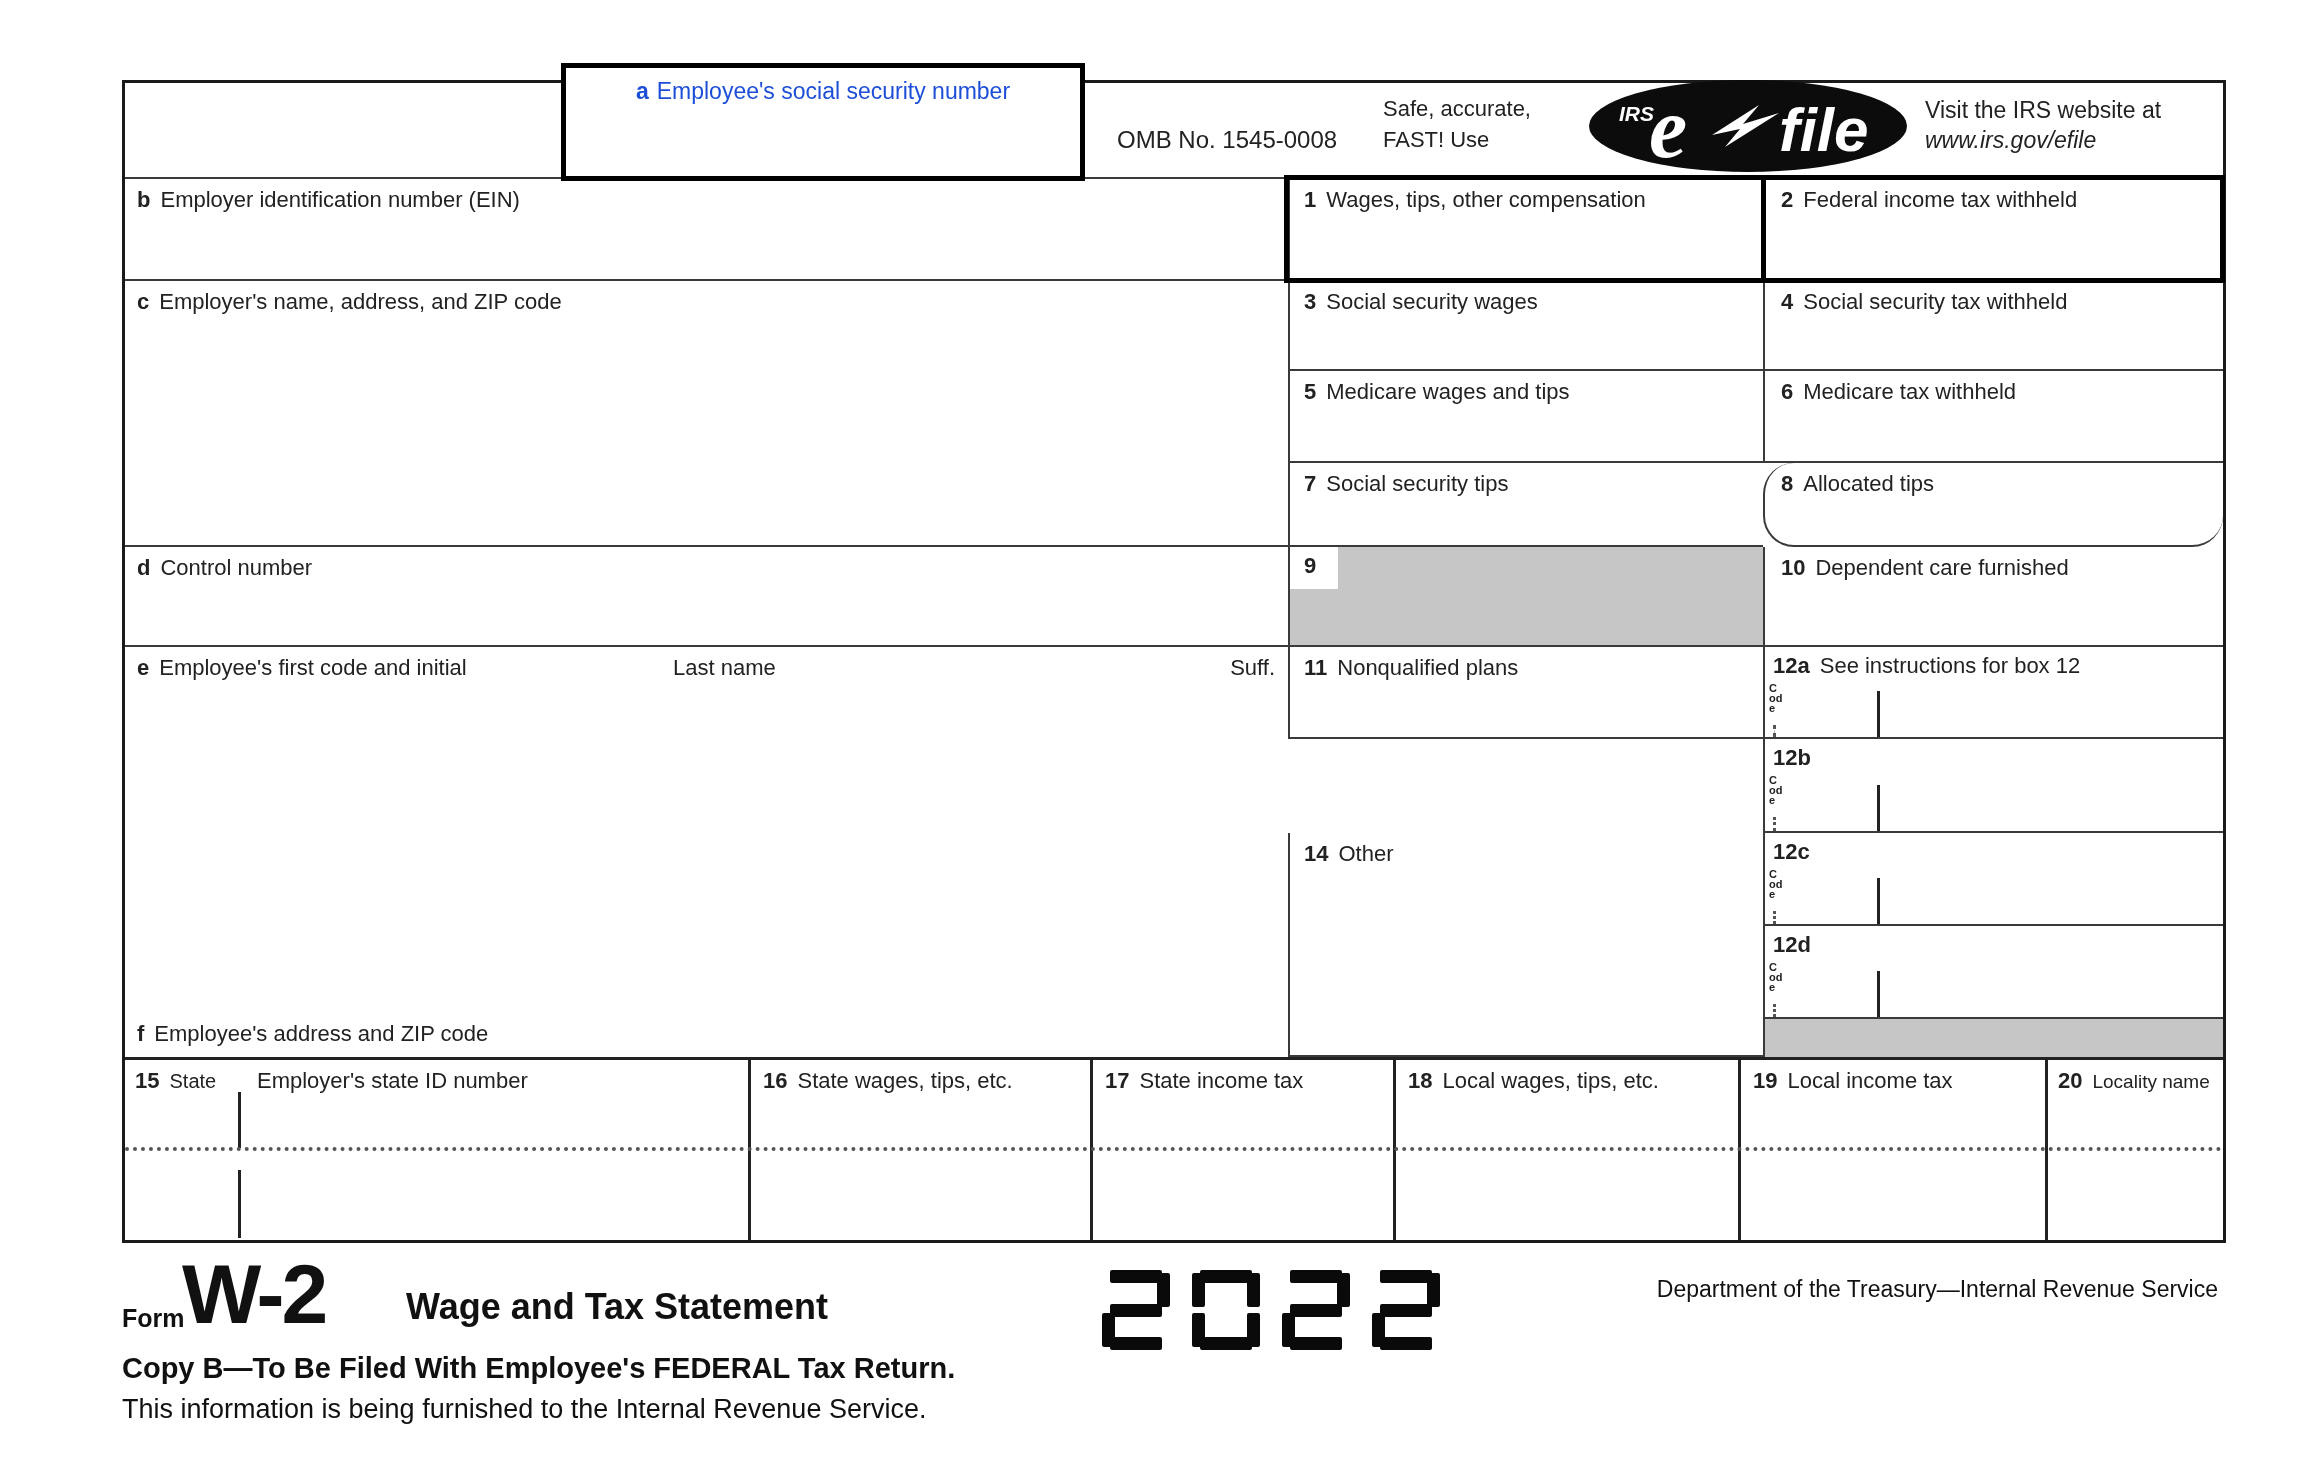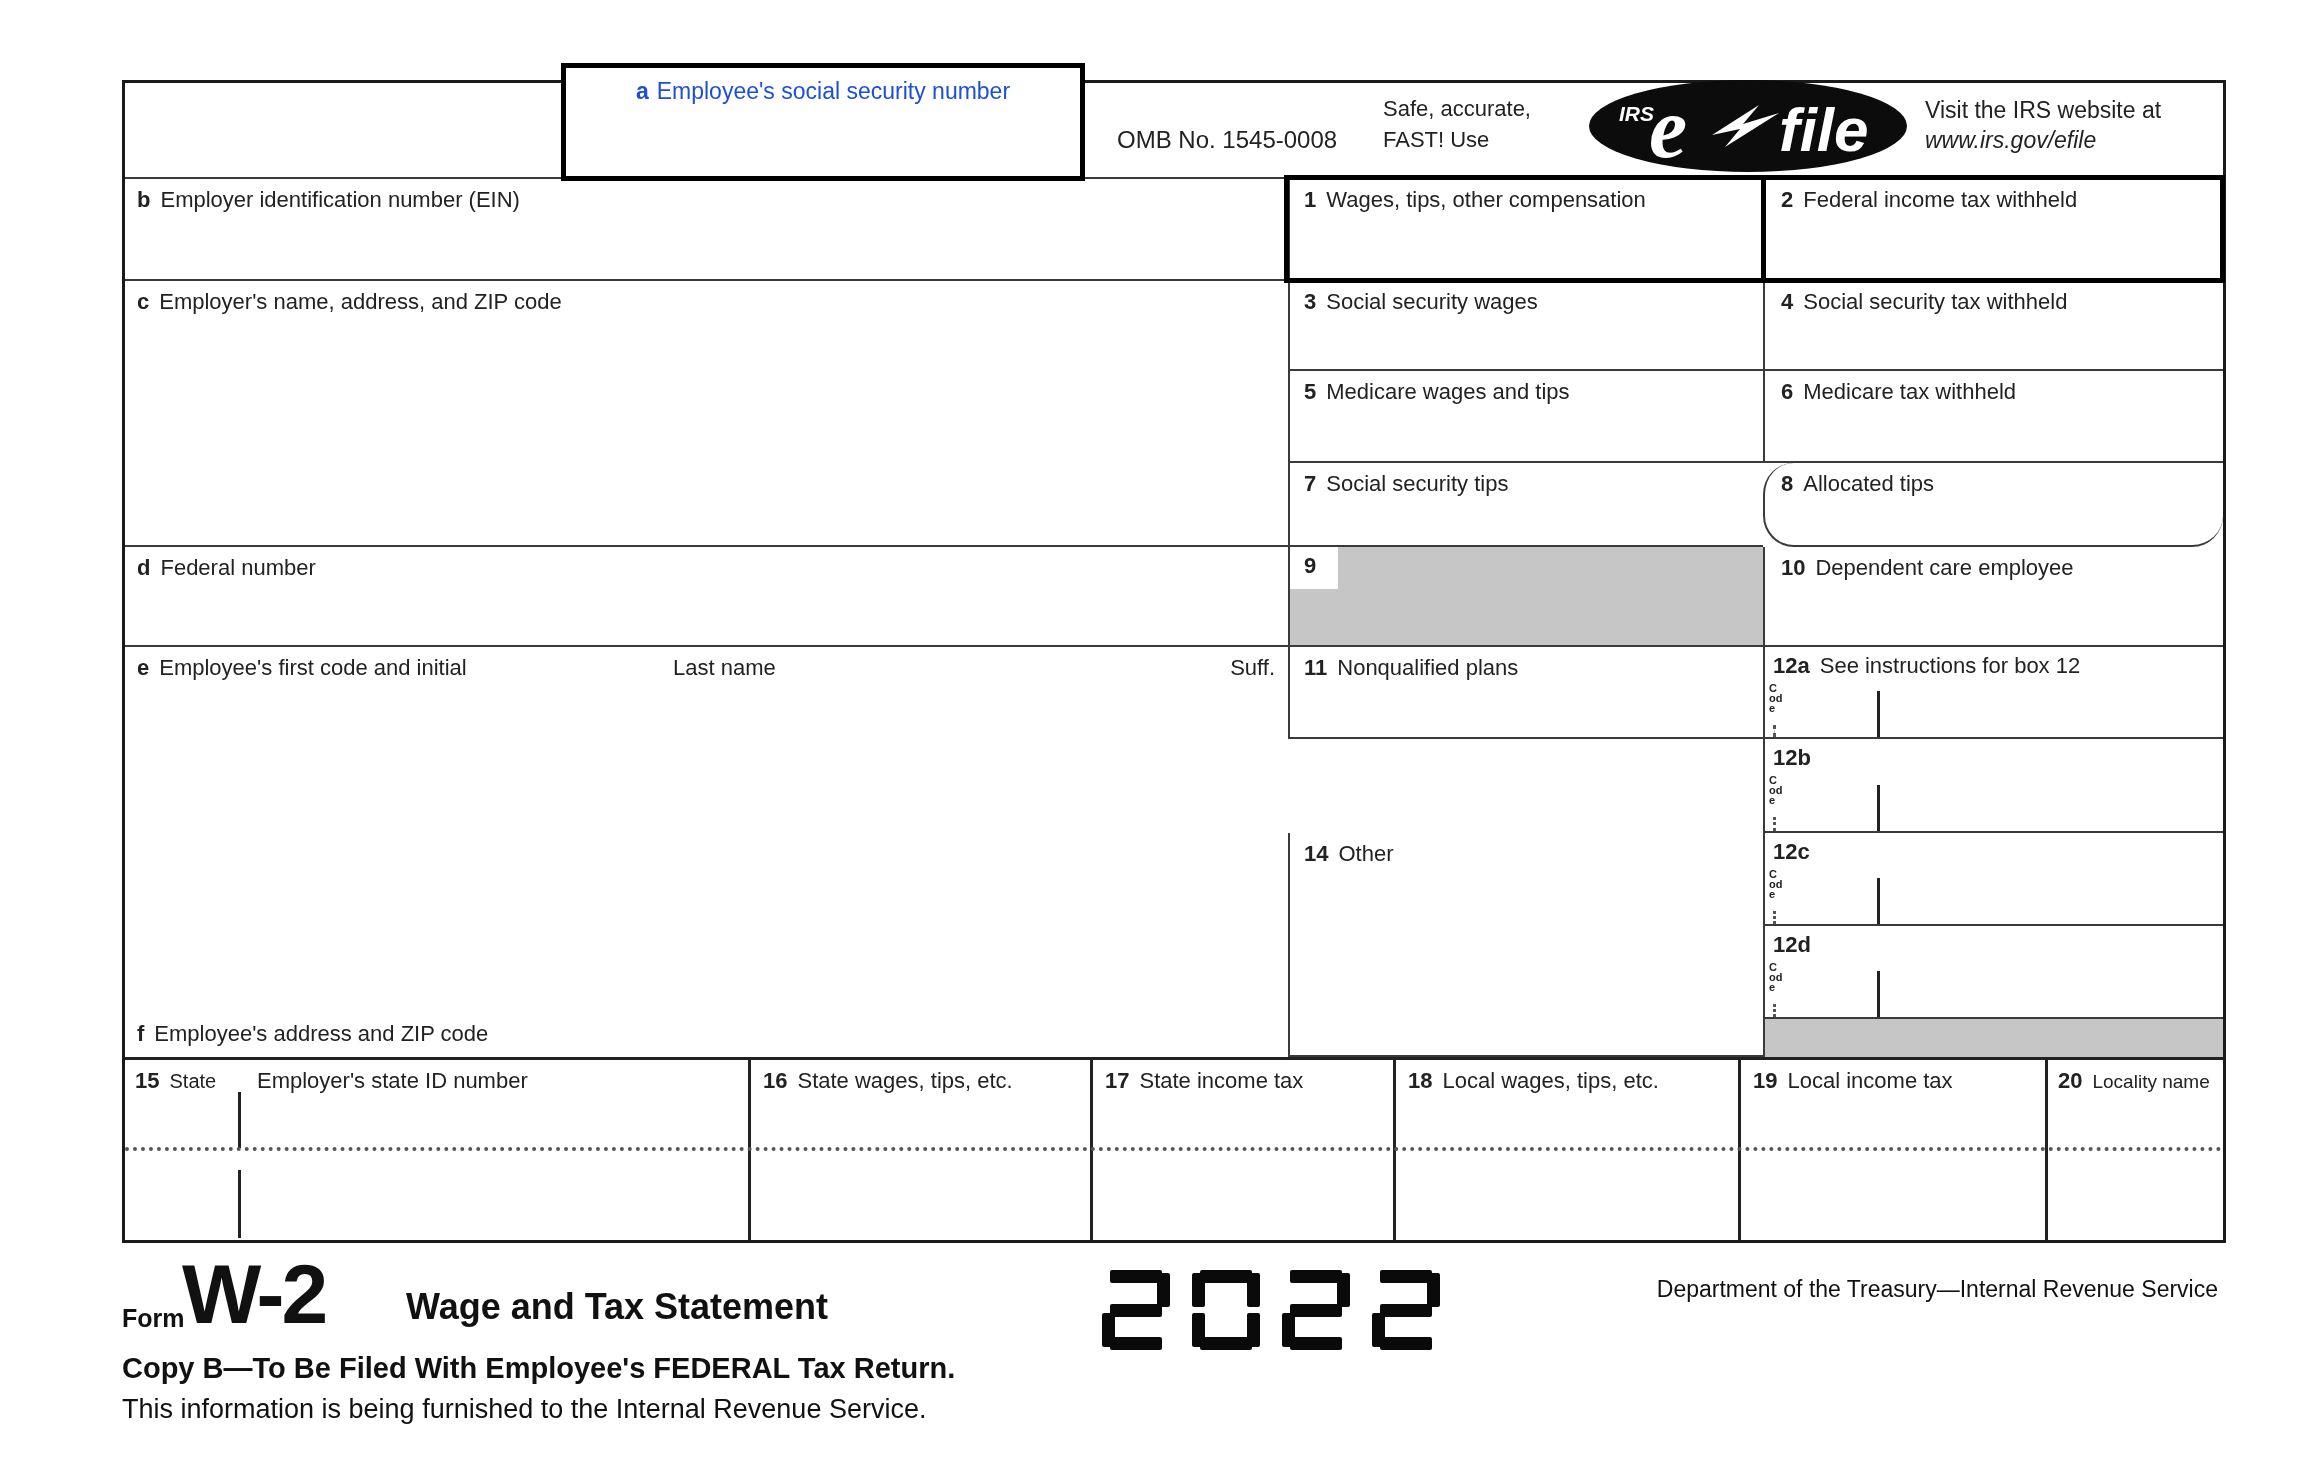--- a/index.html
+++ b/index.html
@@ -68,21 +68,21 @@
 
   <div class="cell bb" style="left:0;top:198px;width:1163px;height:266px;">
     <div class="lbl" style="left:12px;top:8px;"><span class="ltr">c</span><span>Employer's name, address, and ZIP code</span></div>
   </div>
 
   <div class="cell bb" style="left:0;top:96px;width:1163px;height:102px;">
     <div class="lbl" style="left:12px;top:8px;"><span class="ltr">b</span><span>Employer identification number (EIN)</span></div>
   </div>
 
   <div class="cell bb" style="left:0;top:464px;width:1163px;height:100px;">
-    <div class="lbl" style="left:12px;top:8px;"><span class="ltr">d</span><span>Federal number</span></div>
+    <div class="lbl" style="left:12px;top:8px;"><span class="ltr">d</span><span>Control number</span></div>
   </div>
 
   <div class="cell" style="left:0;top:564px;width:1163px;height:410px;">
     <div class="lbl" style="left:12px;top:8px;"><span class="ltr">e</span><span>Employee's first code and initial</span></div>
     <div class="lbl" style="left:548px;top:8px;">Last name</div>
     <div class="lbl" style="left:1058px;top:8px;width:92px;text-align:right;">Suff.</div>
     <div class="lbl" style="left:12px;top:374px;"><span class="ltr">f</span><span>Employee's address and ZIP code</span></div>
   </div>
 
   <div class="cell bl bb" style="left:1163px;top:96px;width:475px;height:102px;">
@@ -112,21 +112,21 @@
   <div class="cell bl bb" style="left:1638px;top:380px;width:460px;height:84px;border-radius:31px;">
     <div class="lbl" style="left:16px;top:8px;"><span class="num">8</span><span>Allocated tips</span></div>
   </div>
 
   <div class="cell bl bb gray" style="left:1163px;top:464px;width:475px;height:100px;">
     <div style="position:absolute;left:0;top:0;width:48px;height:42px;background:#fff;">
       <div class="lbl" style="left:14px;top:6px;font-weight:bold;">9</div>
     </div>
   </div>
   <div class="cell bl bb" style="left:1638px;top:464px;width:460px;height:100px;">
-    <div class="lbl" style="left:16px;top:8px;"><span class="num">10</span><span>Dependent care employee</span></div>
+    <div class="lbl" style="left:16px;top:8px;"><span class="num">10</span><span>Dependent care furnished</span></div>
   </div>
 
   <div class="cell bl bb" style="left:1163px;top:564px;width:475px;height:92px;">
     <div class="lbl" style="left:14px;top:8px;"><span class="num">11</span><span>Nonqualified plans</span></div>
   </div>
   <div class="cell bl bb" style="left:1638px;top:564px;width:460px;height:92px;">
     <div class="lbl" style="left:8px;top:6px;"><span class="num">12a</span><span>See instructions for box 12</span></div>
     <div class="vcode" style="left:4px;top:36px;">Code</div>
     <div class="vdots" style="left:8px;top:78px;height:12px;"></div>
     <div class="shortline" style="left:112px;top:44px;height:46px;"></div>

